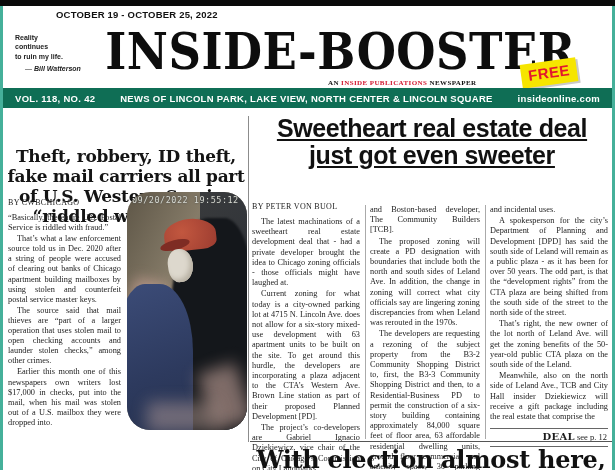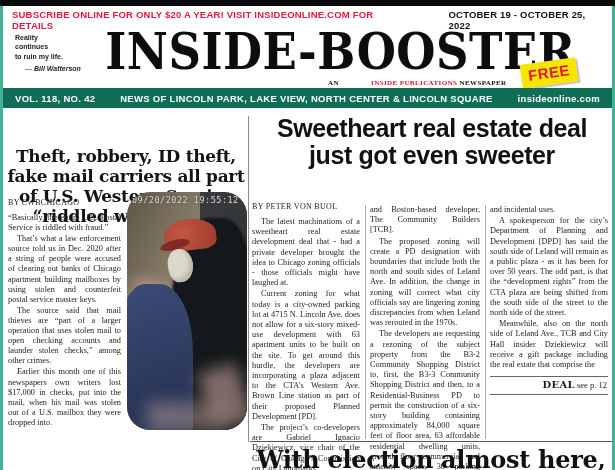--- a/index.html
+++ b/index.html
@@ -15,21 +15,21 @@
   
   .subrow { position:absolute; top:9px; left:12px; right:10px; display:flex; justify-content:space-between; align-items:center; font-family:"Liberation Sans", sans-serif; font-weight:bold; font-size:9.5px; letter-spacing:.2px; }
   .subrow .subscribe { color:#e3173e; }
   .subrow .dates { color:#111;margin-left:44px; }
 
   
   .quote { position:absolute; left:15px; top:33px; width:85px; font-family:"Liberation Sans", sans-serif; font-weight:bold; font-size:7px; line-height:1.35; color:#222; }
   .quote .attr { font-style:italic; margin-top:3px; padding-left:10px; }
   .mast-title { position:absolute; left:88px; top:22px; width:505px; text-align:center; font-family:"DejaVu Serif", serif; font-weight:bold; font-size:45px; letter-spacing:.5px; color:#0d0d0d; transform:scaleY(1.12); transform-origin:top center; white-space:nowrap; }
   .tagline { position:absolute; left:328px; top:79px; font-size:7px; font-weight:bold; letter-spacing:.4px; color:#111; white-space:nowrap; }
-  .tagline .brand { color:#d2172f;margin-left:30px; }
+  .tagline .brand { color:#d2172f; }
   .free-badge { position:absolute; left:521px; top:61px; width:56px; height:24px; background:#f6e500; color:#e3172e; font-family:"Liberation Sans", sans-serif; font-weight:bold; font-size:15px; text-align:center; line-height:24px; transform:rotate(-8deg); box-shadow:2px 2px 0 #c9c9c9; letter-spacing:.5px; }
 
   
   .infobar { position:absolute; left:3px; right:3px; top:88px; height:20px; background:#0f6e55; color:#fff; display:flex; align-items:center; justify-content:space-between; padding:4px 12px; box-sizing:border-box; font-family:"Liberation Sans", sans-serif; font-weight:bold; font-size:9.5px; letter-spacing:.3px; }
 
   
   .vrule { position:absolute; width:1px; background:#8c8c8c; }
   .vrule.main { left:248px; top:116px; height:326px; }
   .vrule.c12 { left:365px; top:205px; height:234px; background:#aaa; }
   .vrule.c23 { left:485px; top:205px; height:234px; background:#aaa; }
@@ -49,21 +49,21 @@
   .photo .cap { position:absolute; left:37px; top:27px; width:52px; height:31px; background:radial-gradient(circle at 35% 40%, #c2573f, #9c3c30); border-radius:55% 55% 30% 30%; transform:rotate(-6deg); }
   .photo .cap-brim { position:absolute; left:33px; top:48px; width:30px; height:10px; background:#7e2c24; border-radius:50%; transform:rotate(-14deg); }
   .photo .mask { position:absolute; left:41px; top:57px; width:25px; height:33px; background:#ddd8cd; border-radius:48% 52% 55% 45%; transform:rotate(-8deg); box-shadow:inset -3px -3px 5px #b9b2a4; }
   .photo .jacket { position:absolute; left:-8px; top:92px; width:74px; height:150px; background:linear-gradient(160deg,#3c4c78,#2d3a5e 60%,#27324f); border-radius:35% 45% 0 0; }
   .photo .streak1 { position:absolute; left:-6px; top:88px; width:34px; height:120px; background:#e7b4aa; opacity:.55; filter:blur(7px); transform:rotate(14deg); }
   .photo .streak2 { position:absolute; left:78px; top:175px; width:40px; height:60px; background:#e8c0b4; opacity:.5; filter:blur(8px); transform:rotate(-18deg); }
   .photo .streak3 { position:absolute; left:20px; top:210px; width:70px; height:30px; background:#d9b9ad; opacity:.4; filter:blur(8px); }
   .photo .ts { position:absolute; left:5px; right:4px; top:3px; font-family:"DejaVu Sans Mono", monospace; font-size:8.5px; color:#d6d8d0; letter-spacing:.5px; text-shadow:0 0 2px #44484a; white-space:nowrap; }
 
   
-  .ma-head { position:absolute; left:252px; top:115px; width:360px; text-align:center; font-family:"Liberation Sans", sans-serif; font-weight:bold; font-size:25px; line-height:27px; letter-spacing:-.4px; color:#111; }
+  .ma-head { position:absolute; left:252px; top:115px; width:360px; text-align:center; font-family:"Liberation Sans", sans-serif; font-weight:bold; font-size:25px; line-height:27px; letter-spacing:-.4px; color:#111;text-decoration:underline; }
   .ma-sub { position:absolute; left:252px; top:172px; width:360px; text-align:center; font-family:"Liberation Sans", sans-serif; font-weight:bold; font-style:italic; font-size:10.3px; line-height:12.5px; color:#1a1a1a; }
   .ma-byline { position:absolute; left:252px; top:202px; font-size:8px; letter-spacing:.3px; color:#222; }
   .col { position:absolute; top:217px; width:108px; font-size:8.3px; line-height:10.2px; text-align:justify; color:#1c1c1c; }
   .col.c1 { left:252px; top:217px; }
   .col.c2 { left:370px; top:205px; width:110px; }
   .col.c3 { left:490px; top:205px; width:118px; }
   .jump { margin-top:6px; border-top:1px solid #666; border-bottom:1px solid #666; padding:3px 1px 4px 0; text-align:right; font-size:8.5px; color:#1c1c1c; }
   .jump .w { font-family:"DejaVu Serif", serif; font-weight:bold; font-size:10px; letter-spacing:.3px;margin-top:8px; }
 
   
@@ -71,21 +71,20 @@
 </style>
 </head>
 <body>
 
 <div class="page">
   <div class="topbar"></div>
   <div class="edge left"></div>
   <div class="edge right"></div>
 
   <div class="subrow">
-    <span class="subscribe">SUBSCRIBE ONLINE FOR ONLY $20 A YEAR! VISIT INSIDEONLINE.COM FOR DETAILS</span>
     <span class="dates">OCTOBER 19 - OCTOBER 25, 2022</span>
   </div>
 
   <div class="quote">
     <div>Reality</div>
     <div>continues</div>
     <div>to ruin my life.</div>
     <div class="attr">— Bill Watterson</div>
   </div>
 
@@ -147,20 +146,21 @@
     <p>The project’s co-developers are Gabriel Ignacio Dziekiewicz, vice chair of the City of Chicago’s Commission on City Landmarks</p>
   </div>
   <div class="col c2">
     <p class="cont">and Boston-based developer, The Community Builders [TCB].</p>
     <p>The proposed zoning will create a PD designation with boundaries that include both the north and south sides of Leland Ave. In addition, the change in zoning will correct what city officials say are lingering zoning discrepancies from when Leland was rerouted in the 1970s.</p>
     <p>The developers are requesting a rezoning of the subject property from the B3-2 Community Shopping District to, first, the B3-3 Community Shopping District and then, to a Residential-Business PD to permit the construction of a six-story building containing approximately 84,000 square feet of floor area, 63 affordable residential dwelling units, ground floor commercial and amenity space, 36 parking spaces, and accessory</p>
   </div>
   <div class="col c3">
     <p class="cont">and incidental uses.</p>
     <p>A spokesperson for the city’s Department of Planning and Development [DPD] has said the south side of Leland will remain as a public plaza - as it has been for over 50 years. The odd part, is that the “development rights” from the CTA plaza are being shifted from the south side of the street to the north side of the street.</p>
+    <p>That’s right, the new owner of the lot north of Leland Ave. will get the zoning benefits of the 50-year-old public CTA plaza on the south side of the Leland.</p>
     <p>Meanwhile, also on the north side of Leland Ave., TCB and City Hall insider Dziekiewicz will receive a gift package including the real estate that comprise the</p>
     <div class="jump">
       <span class="w">DEAL</span><span> see p. 12</span>
     </div>
   </div>
 
   <div class="hrule-bottom"></div>
   <div class="ba-head">With election almost here,</div>
 </div>
 

